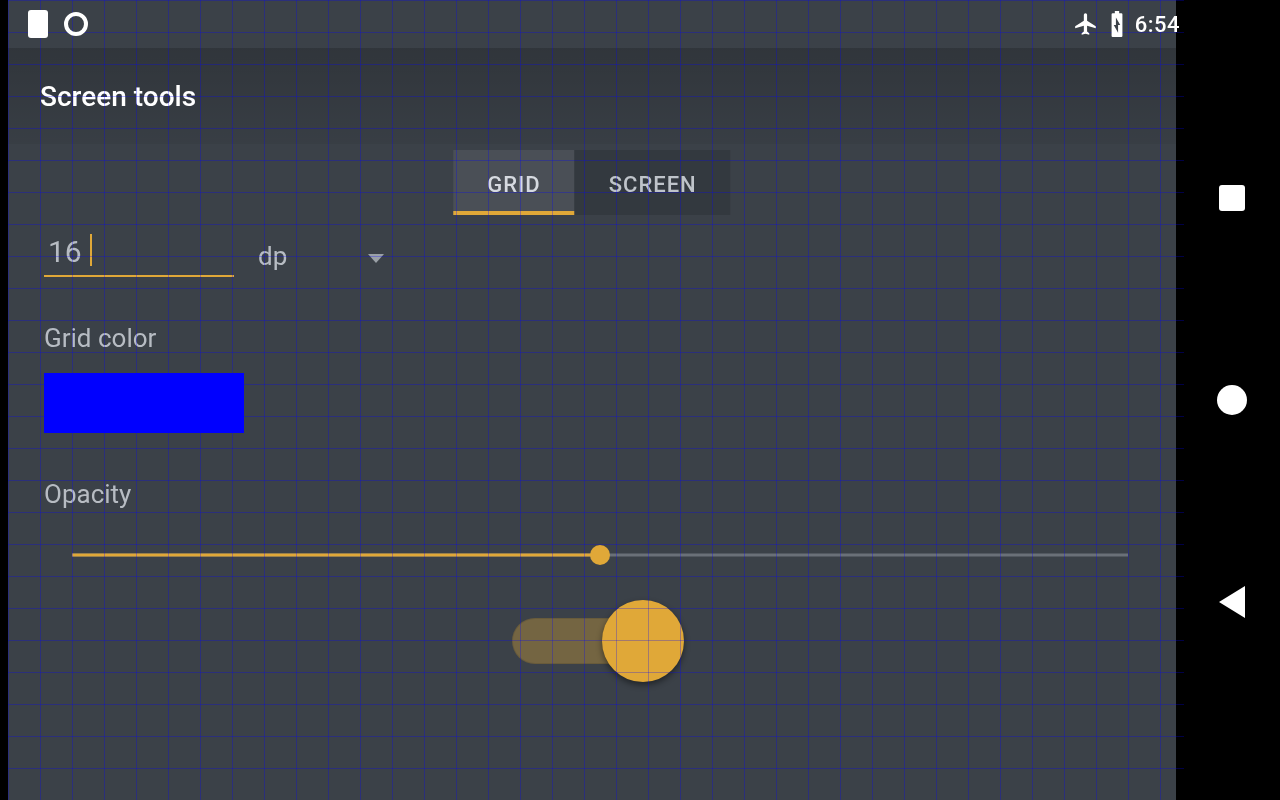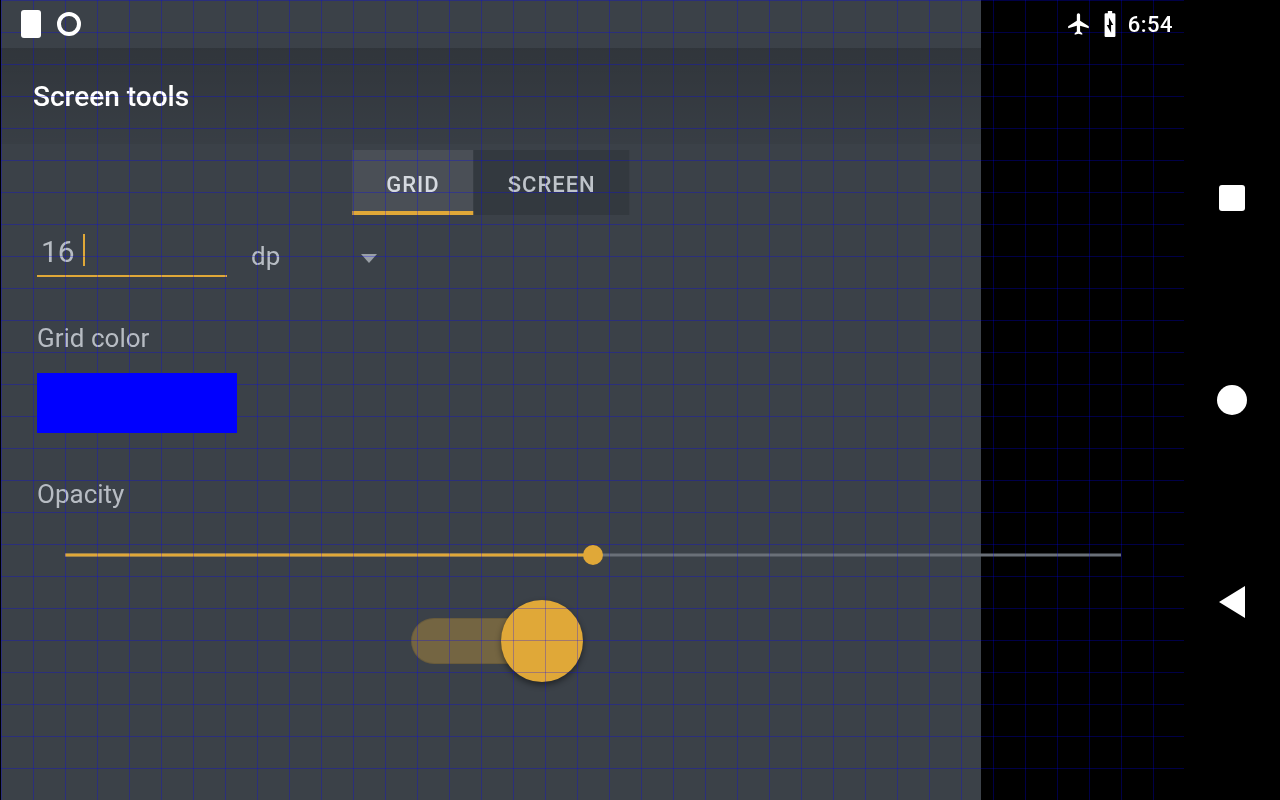--- a/index.html
+++ b/index.html
@@ -4,22 +4,22 @@
 <style>
   * { box-sizing: border-box; margin: 0; padding: 0; }
   html, body { width: 1280px; height: 800px; overflow: hidden; font-family: Roboto, "Helvetica Neue", Arial, sans-serif; background:#000; }
   .device {
     position: relative;
     width: 1280px; height: 800px;
     background: #000;
   }
   .screen {
     position: absolute;
-    left: 1px; top: 0;
-    width: 980px; height: 800px;
+    left: 8px; top: 0;
+    width: 1168px; height: 800px;
     background: #3b4148;
   }
   
   .grid-overlay {
     position: absolute;
     left: 0; top: 0; width: 1184px; height: 800px;
     pointer-events: none;
     background-image:
       linear-gradient(to right, rgba(0,0,255,0.28) 0 1px, transparent 1px 100%),
       linear-gradient(to bottom, rgba(0,0,255,0.28) 0 1px, transparent 1px 100%);

